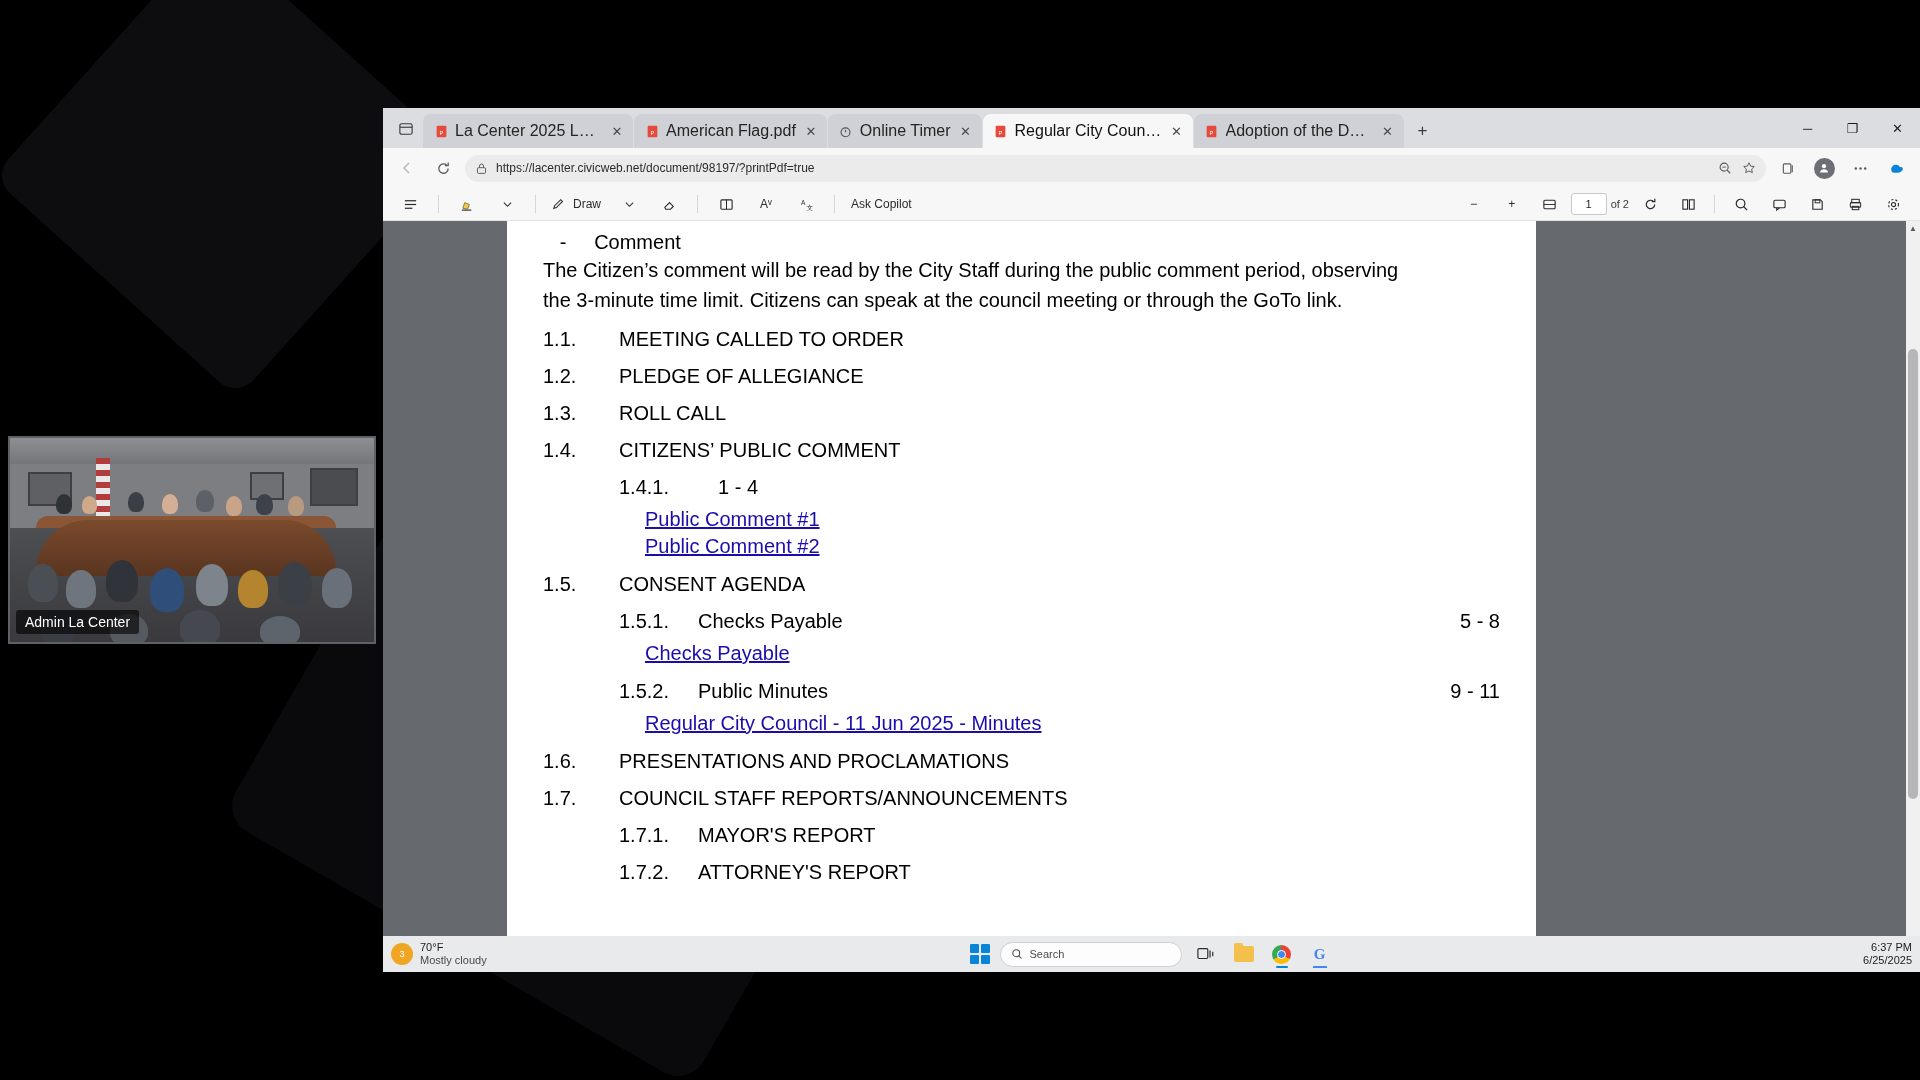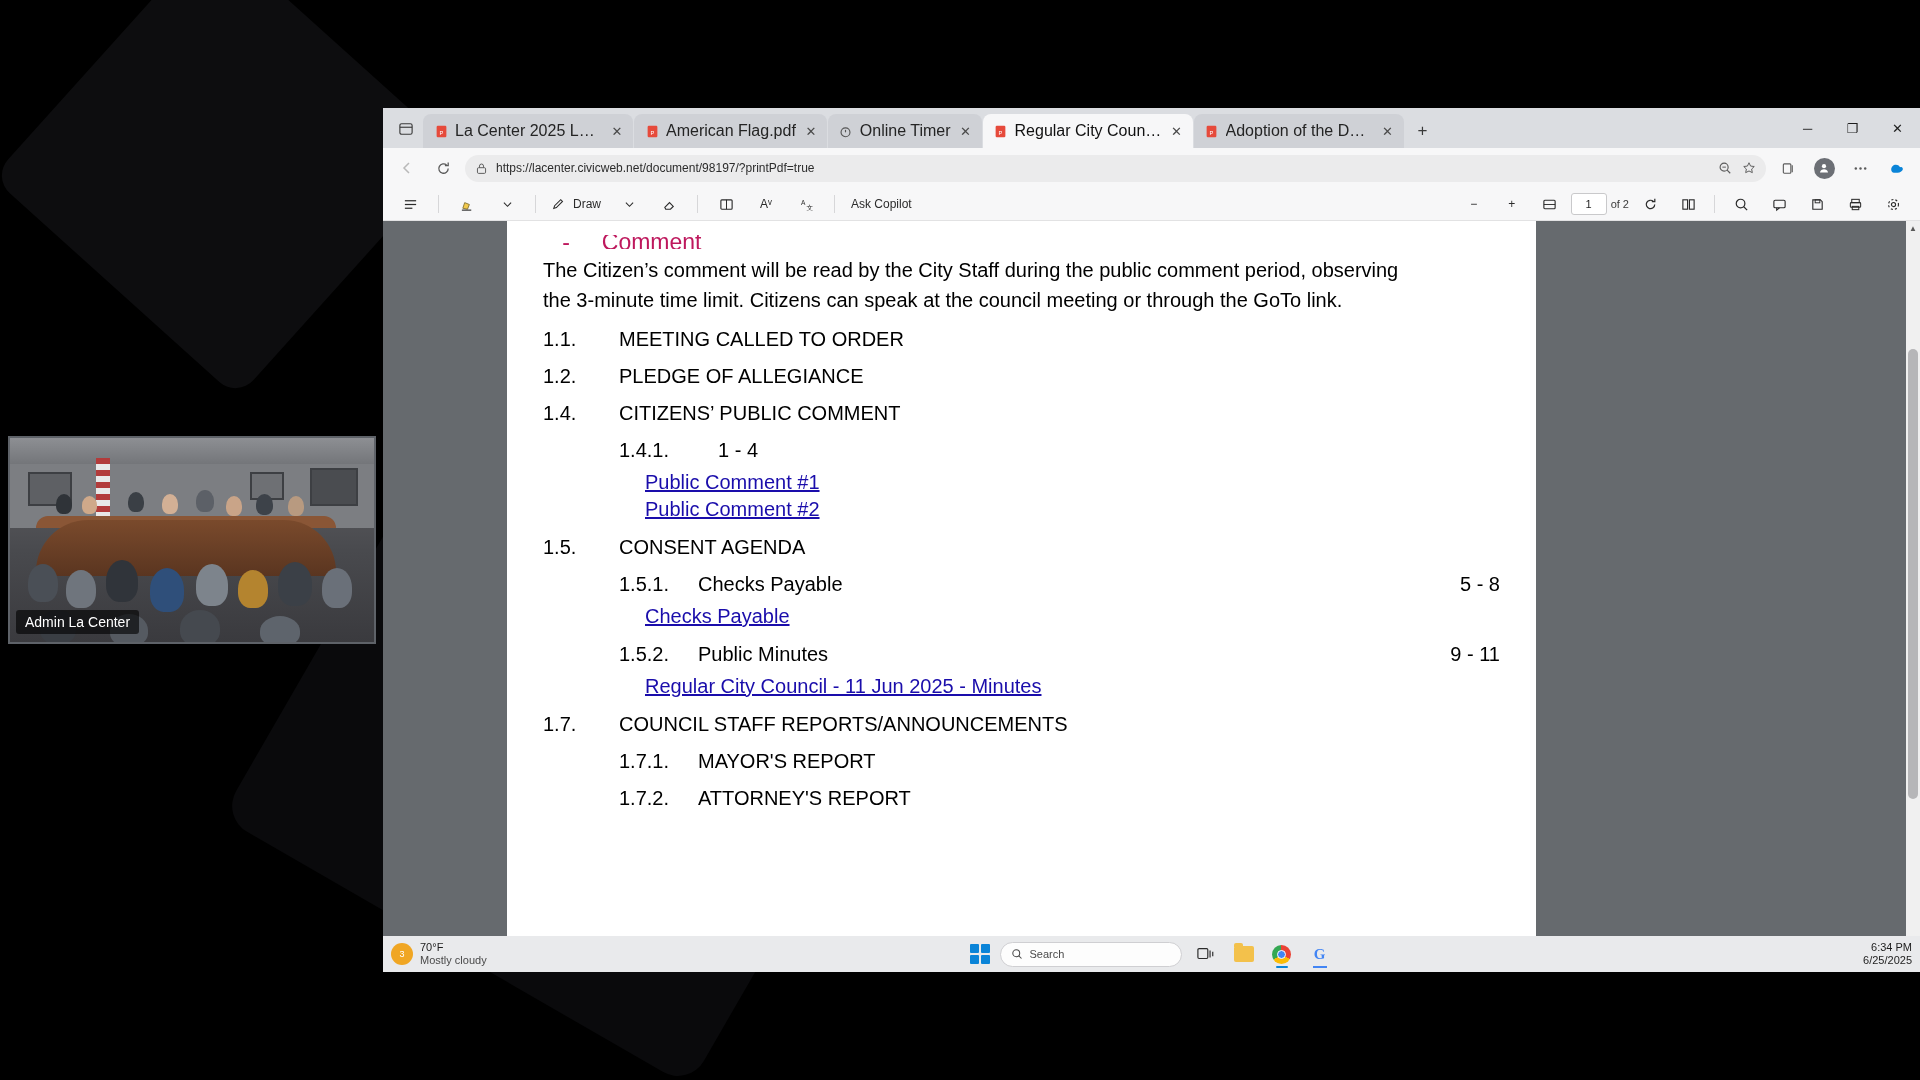--- a/index.html
+++ b/index.html
@@ -289,26 +289,26 @@
     color: #000;
     font-family: "Liberation Sans", sans-serif;
   }
   .para {
     font-size: 20px;
     line-height: 30px;
     margin: 0 0 10px 0;
     max-width: 880px;
   }
   .clip-line {
-    font-size: 23px;
+    font-size: 20px;
     line-height: 14px;
     height: 14px;
     overflow: hidden;
     margin-bottom: 6px;
-    color: #be185d;
+    color: #000000;
   }
   .agenda-row {
     display: flex;
     align-items: baseline;
     font-size: 20px;
     line-height: 28px;
     margin-bottom: 9px;
   }
   .agenda-row.lvl1 .num { width: 76px; flex: 0 0 76px; }
   .agenda-row.lvl2 { margin-left: 76px; }
@@ -768,20 +768,25 @@
             <span class="title">MEETING CALLED TO ORDER</span>
             <span class="pages"></span>
           </div>
 
           <div class="agenda-row lvl1">
             <span class="num">1.2.</span>
             <span class="title">PLEDGE OF ALLEGIANCE</span>
             <span class="pages"></span>
           </div>
 
+          <div class="agenda-row lvl1">
+            <span class="num">1.3.</span>
+            <span class="title">ROLL CALL</span>
+            <span class="pages"></span>
+          </div>
 
           <div class="agenda-row lvl1">
             <span class="num">1.4.</span>
             <span class="title">CITIZENS’ PUBLIC COMMENT</span>
             <span class="pages"></span>
           </div>
 
           <div class="agenda-row lvl2">
             <span class="num">1.4.1.</span>
             <span class="pages">1 - 4</span>
@@ -808,20 +813,25 @@
 
           <div class="agenda-row lvl2">
             <span class="num">1.5.2.</span>
             <span class="title">Public Minutes</span>
             <span class="pages">9 - 11</span>
           </div>
           <div class="links-block">
             <a class="doc-link" href="#">Regular City Council - 11 Jun 2025 - Minutes</a>
           </div>
 
+          <div class="agenda-row lvl1">
+            <span class="num">1.6.</span>
+            <span class="title">PRESENTATIONS AND PROCLAMATIONS</span>
+            <span class="pages"></span>
+          </div>
 
           <div class="agenda-row lvl1">
             <span class="num">1.7.</span>
             <span class="title">COUNCIL STAFF REPORTS/ANNOUNCEMENTS</span>
             <span class="pages"></span>
           </div>
 
           <div class="agenda-row lvl2">
             <span class="num">1.7.1.</span>
             <span class="title">MAYOR'S REPORT</span>
@@ -886,19 +896,19 @@
           <span class="chrome-ico"></span>
           <span class="dot"></span>
         </div>
         <div class="tb-app">
           <span class="g-ico">G</span>
           <span class="g-ico-underline"></span>
         </div>
       </div>
 
       <div class="clock">
-        <div>6:34 PM</div>
+        <div>6:37 PM</div>
         <div>6/25/2025</div>
       </div>
     </div>
 
   </div>
 </div>
 
 </body></html>

